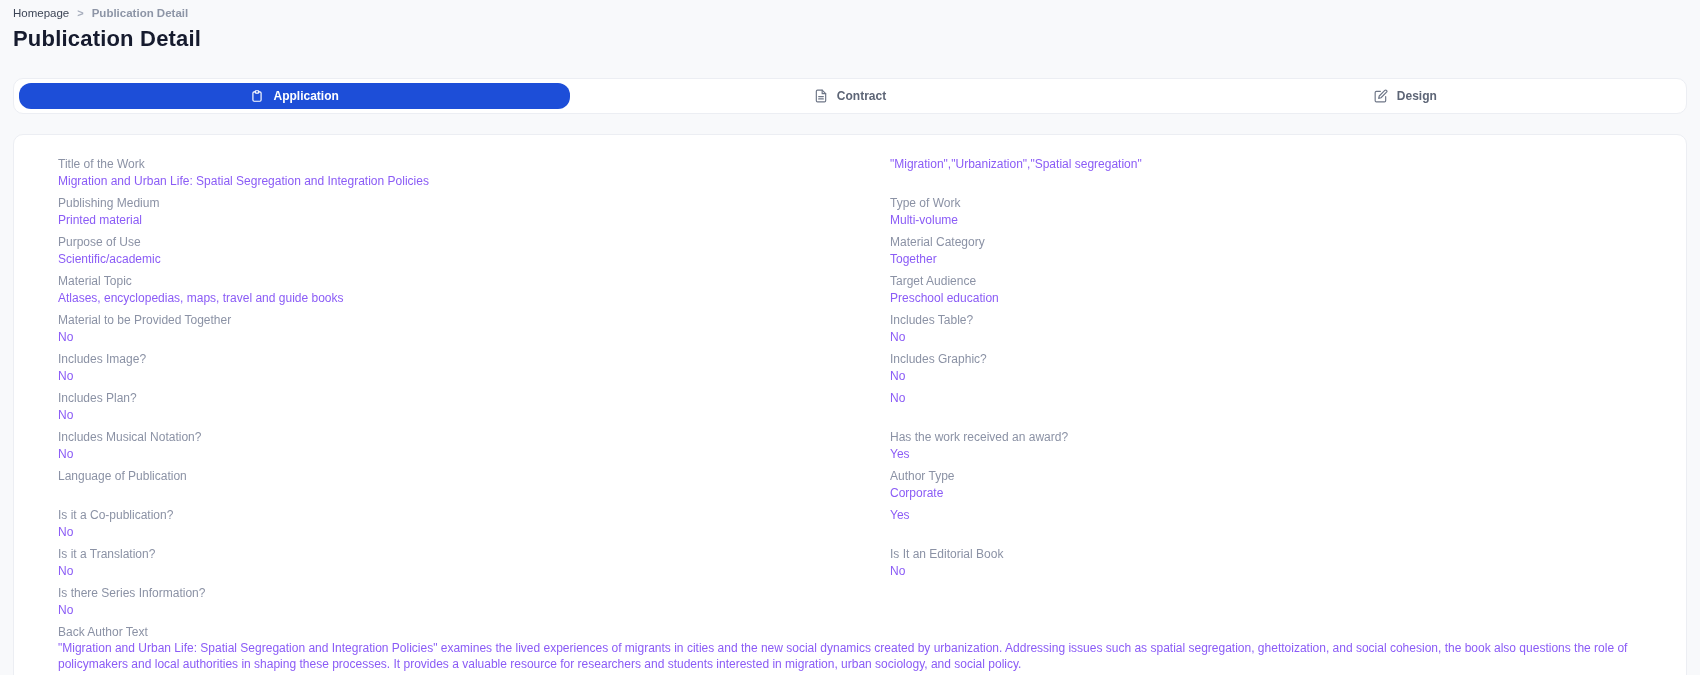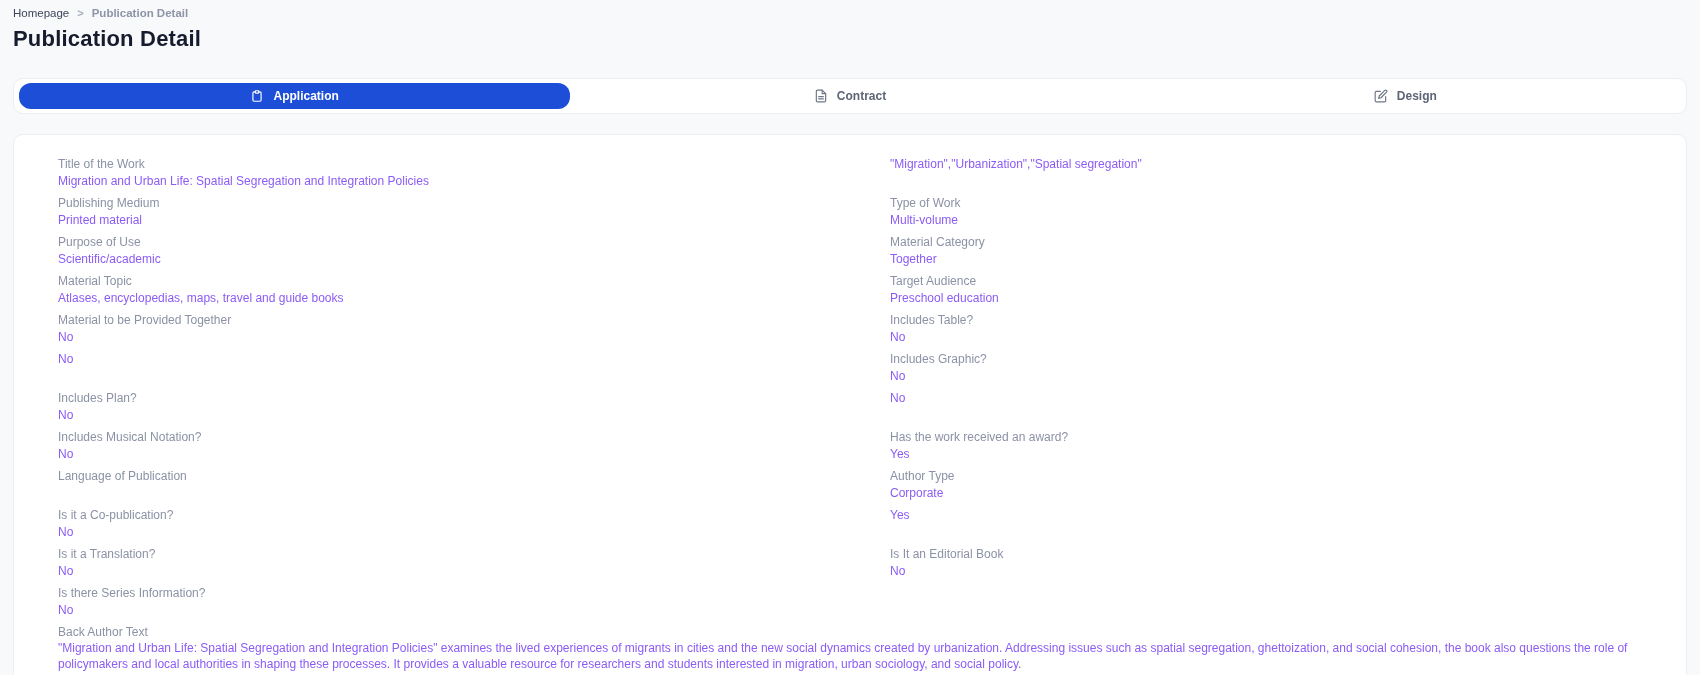--- a/index.html
+++ b/index.html
@@ -172,20 +172,21 @@
       <div class="field">
         <div class="field-label">Material to be Provided Together</div>
         <div class="field-value">No</div>
       </div>
       <div class="field">
         <div class="field-label">Includes Table?</div>
         <div class="field-value">No</div>
       </div>
 
       <div class="field">
+        <div class="field-label">Includes Image?</div>
         <div class="field-value">No</div>
       </div>
       <div class="field">
         <div class="field-label">Includes Graphic?</div>
         <div class="field-value">No</div>
       </div>
 
       <div class="field">
         <div class="field-label">Includes Plan?</div>
         <div class="field-value">No</div>

